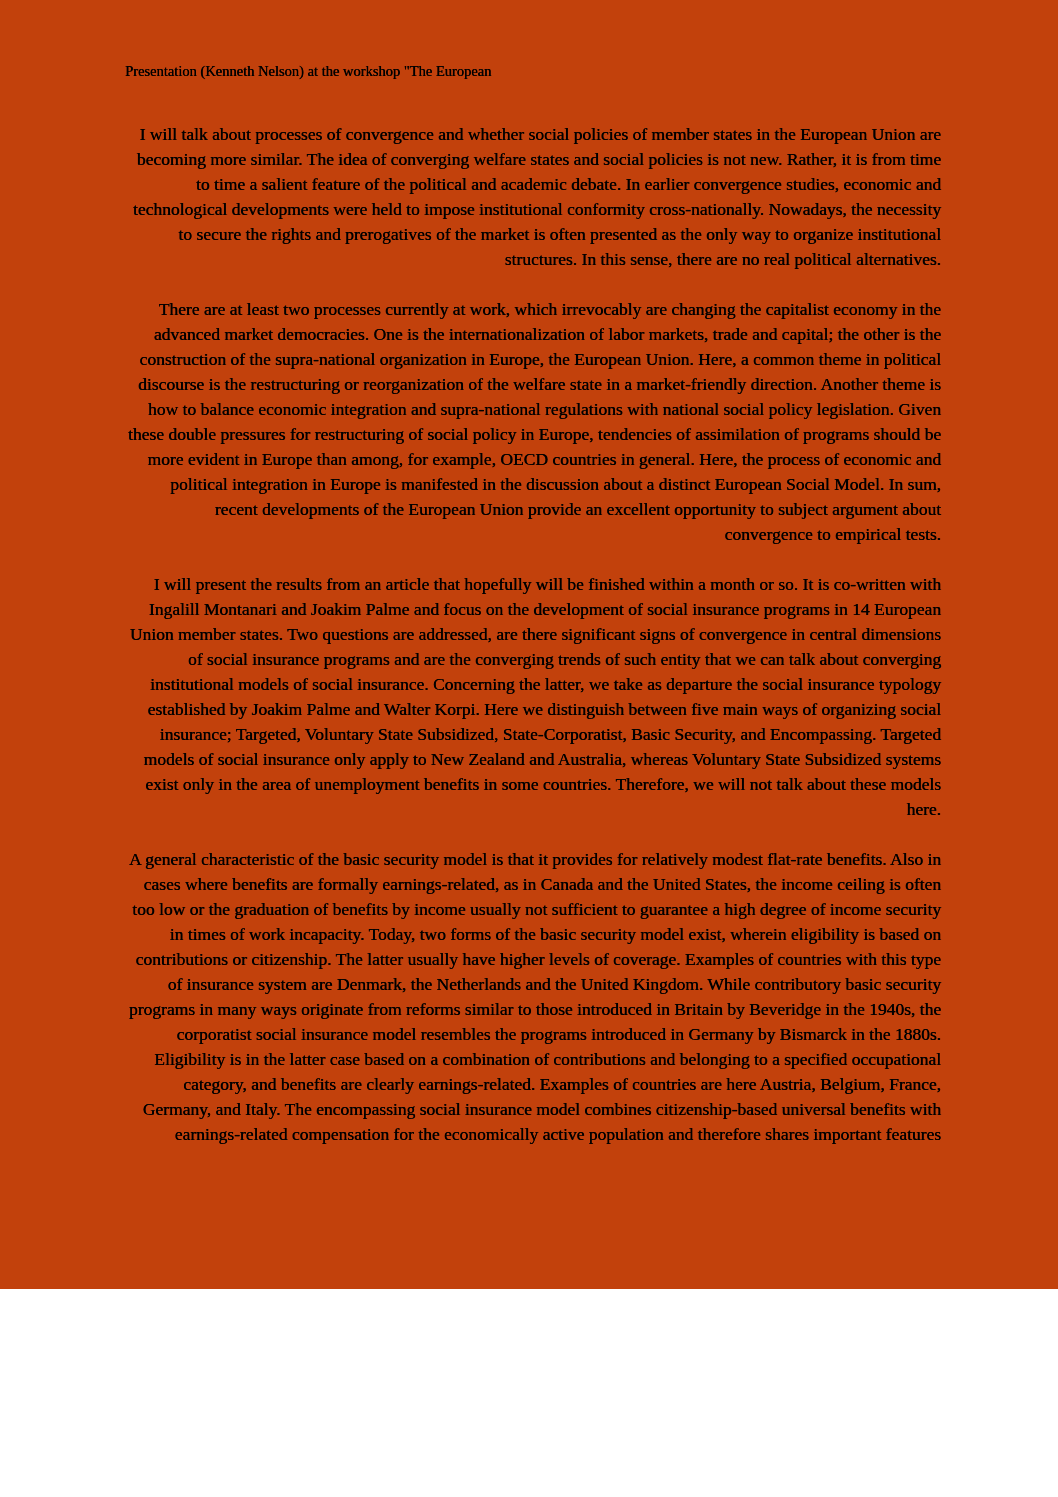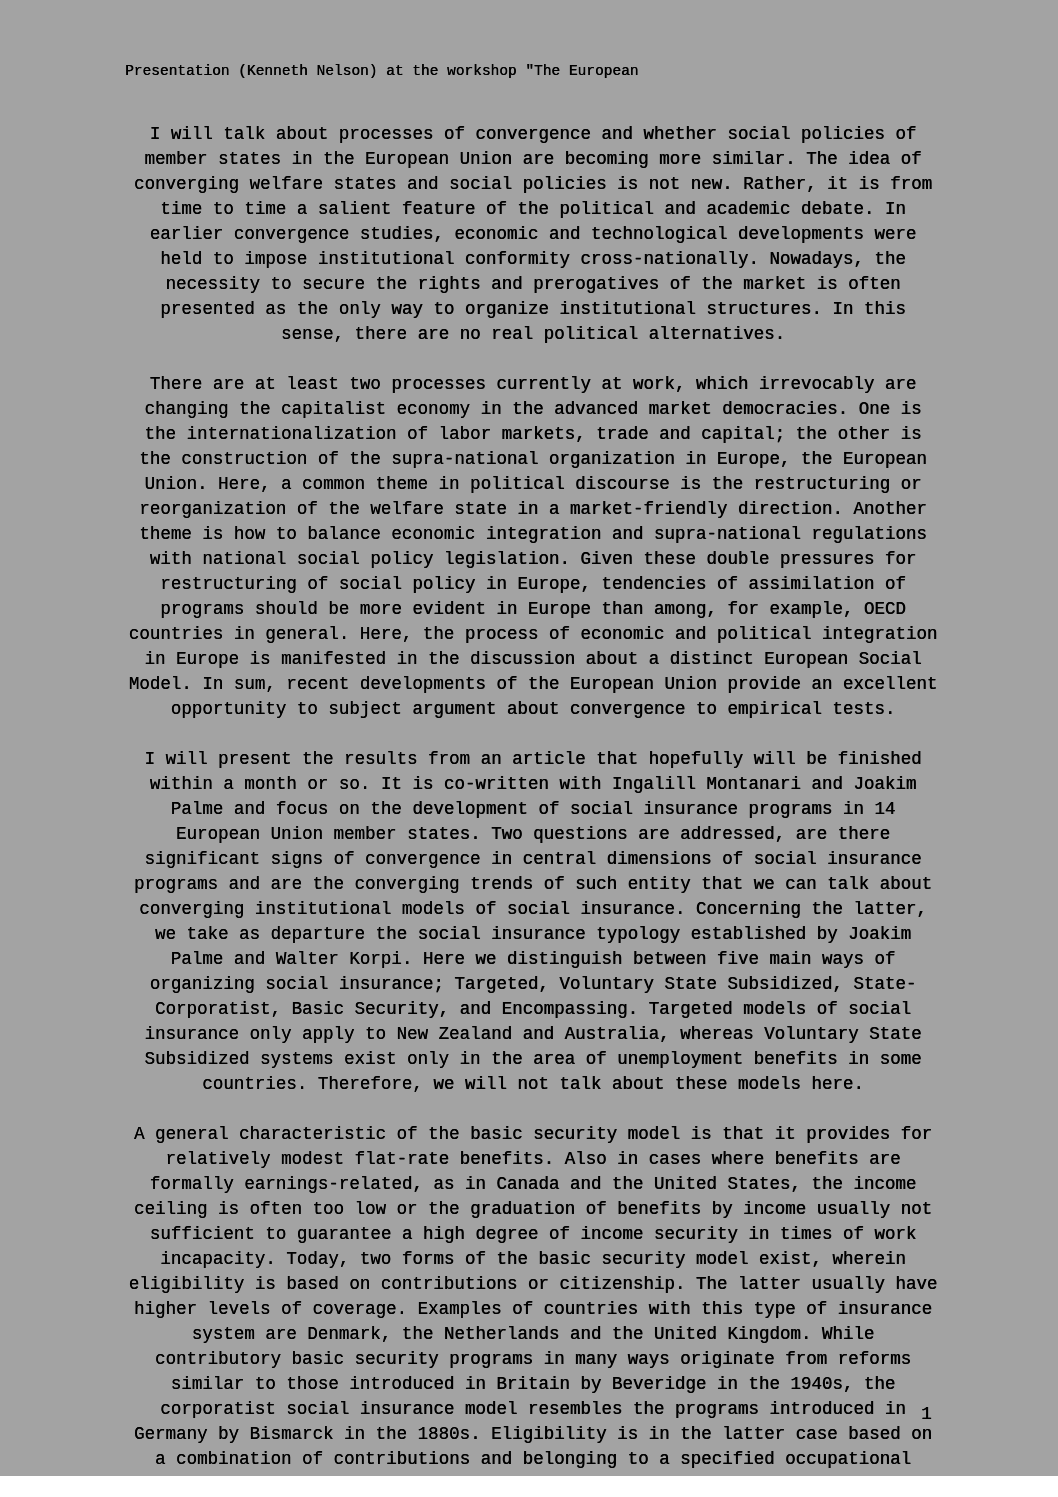--- a/index.html
+++ b/index.html
@@ -3,24 +3,24 @@
 <meta charset="utf-8">
 <style>
   html, body {
     margin: 0;
     padding: 0;
     background: #ffffff;
   }
   .page {
     position: relative;
     width: 1058px;
-    height: 1476px;
-    background: #a3a3a3;
+    height: 1289px;
+    background: #c2410c;
     color: #000000;
-    font-family: Liberation Mono, monospace;
+    font-family: Liberation Serif, serif;
     overflow: hidden;
   }
   .scan-text {
     
     text-shadow: 0.4px 0 0 #000;
   }
   .doc-header {
     position: absolute;
     left: 125px;
     top: 61px;
@@ -28,21 +28,21 @@
     font-size: 14.5px;
     line-height: 21px;
   }
   .doc-body {
     position: absolute;
     left: 125px;
     top: 122px;
     width: 816px;
     font-size: 17.5px;
     line-height: 25px;
-    text-align: center;
+    text-align: right;
   }
   .doc-body p {
     margin: 0 0 25px 0;
     padding: 0;
   }
   .page-number {
     position: absolute;
     left: 921px;
     top: 1402px;
     font-size: 17.5px;

